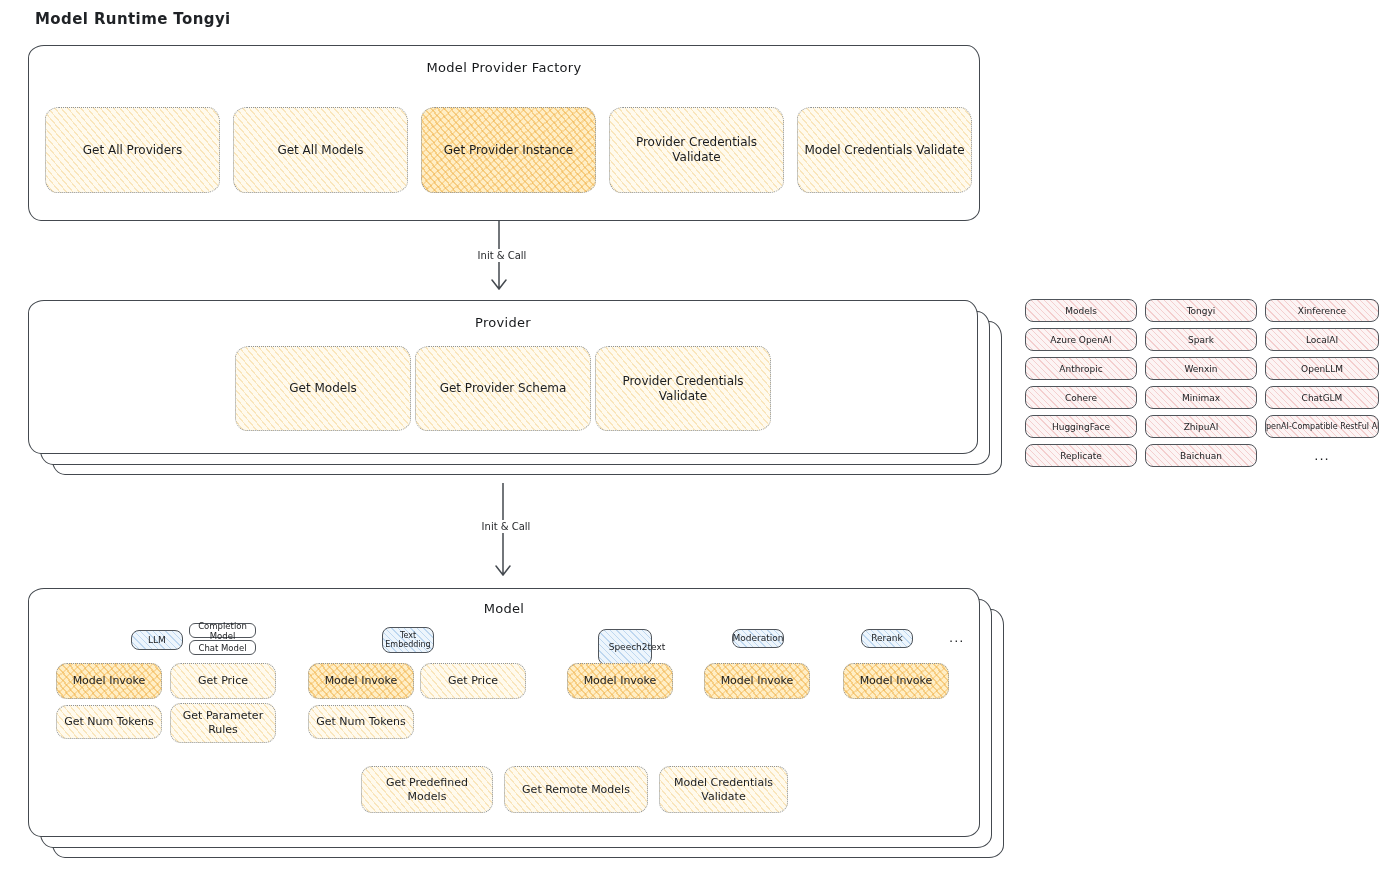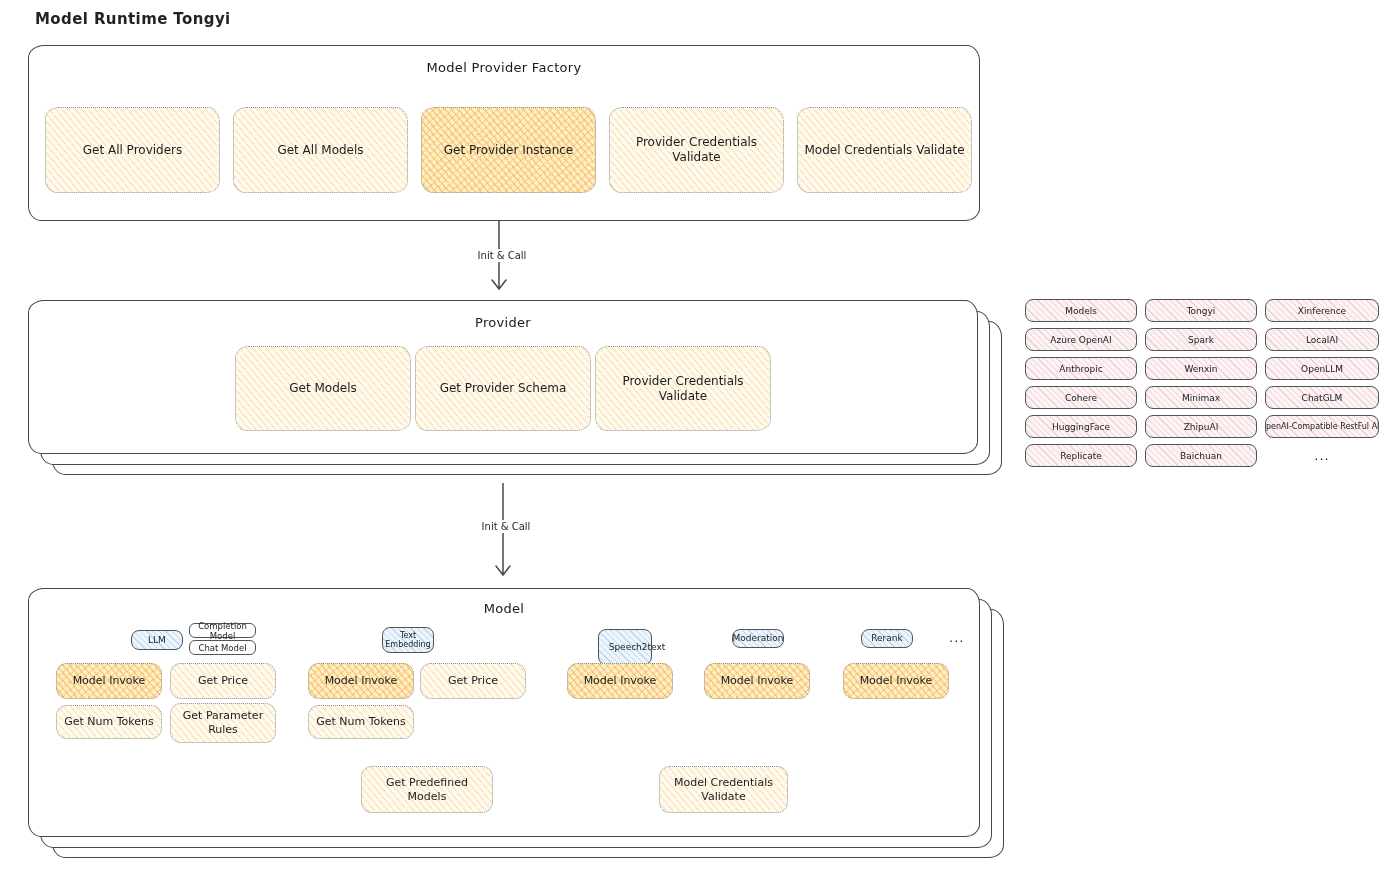--- a/index.html
+++ b/index.html
@@ -136,20 +136,21 @@
     <div class="btn small abs" style="left:391px;top:74px;width:106px;height:36px;">Get Price</div>
     <div class="btn small hl abs" style="left:538px;top:74px;width:106px;height:36px;">Model Invoke</div>
     <div class="btn small hl abs" style="left:675px;top:74px;width:106px;height:36px;">Model Invoke</div>
     <div class="btn small hl abs" style="left:814px;top:74px;width:106px;height:36px;">Model Invoke</div>
 
     <div class="btn small abs" style="left:27px;top:116px;width:106px;height:34px;">Get Num Tokens</div>
     <div class="btn small abs" style="left:141px;top:114px;width:106px;height:40px;">Get Parameter Rules</div>
     <div class="btn small abs" style="left:279px;top:116px;width:106px;height:34px;">Get Num Tokens</div>
 
     <div class="btn small abs" style="left:332px;top:177px;width:132px;height:47px;text-align:center;">Get Predefined Models</div>
+    <div class="btn small abs" style="left:475px;top:177px;width:144px;height:47px;">Get Remote Models</div>
     <div class="btn small abs" style="left:630px;top:177px;width:129px;height:47px;">Model Credentials Validate</div>
   </div>
 
   <div class="grid">
     <div class="pill">Models</div>
     <div class="pill">Tongyi</div>
     <div class="pill">Xinference</div>
     <div class="pill">Azure OpenAI</div>
     <div class="pill">Spark</div>
     <div class="pill">LocalAI</div>

